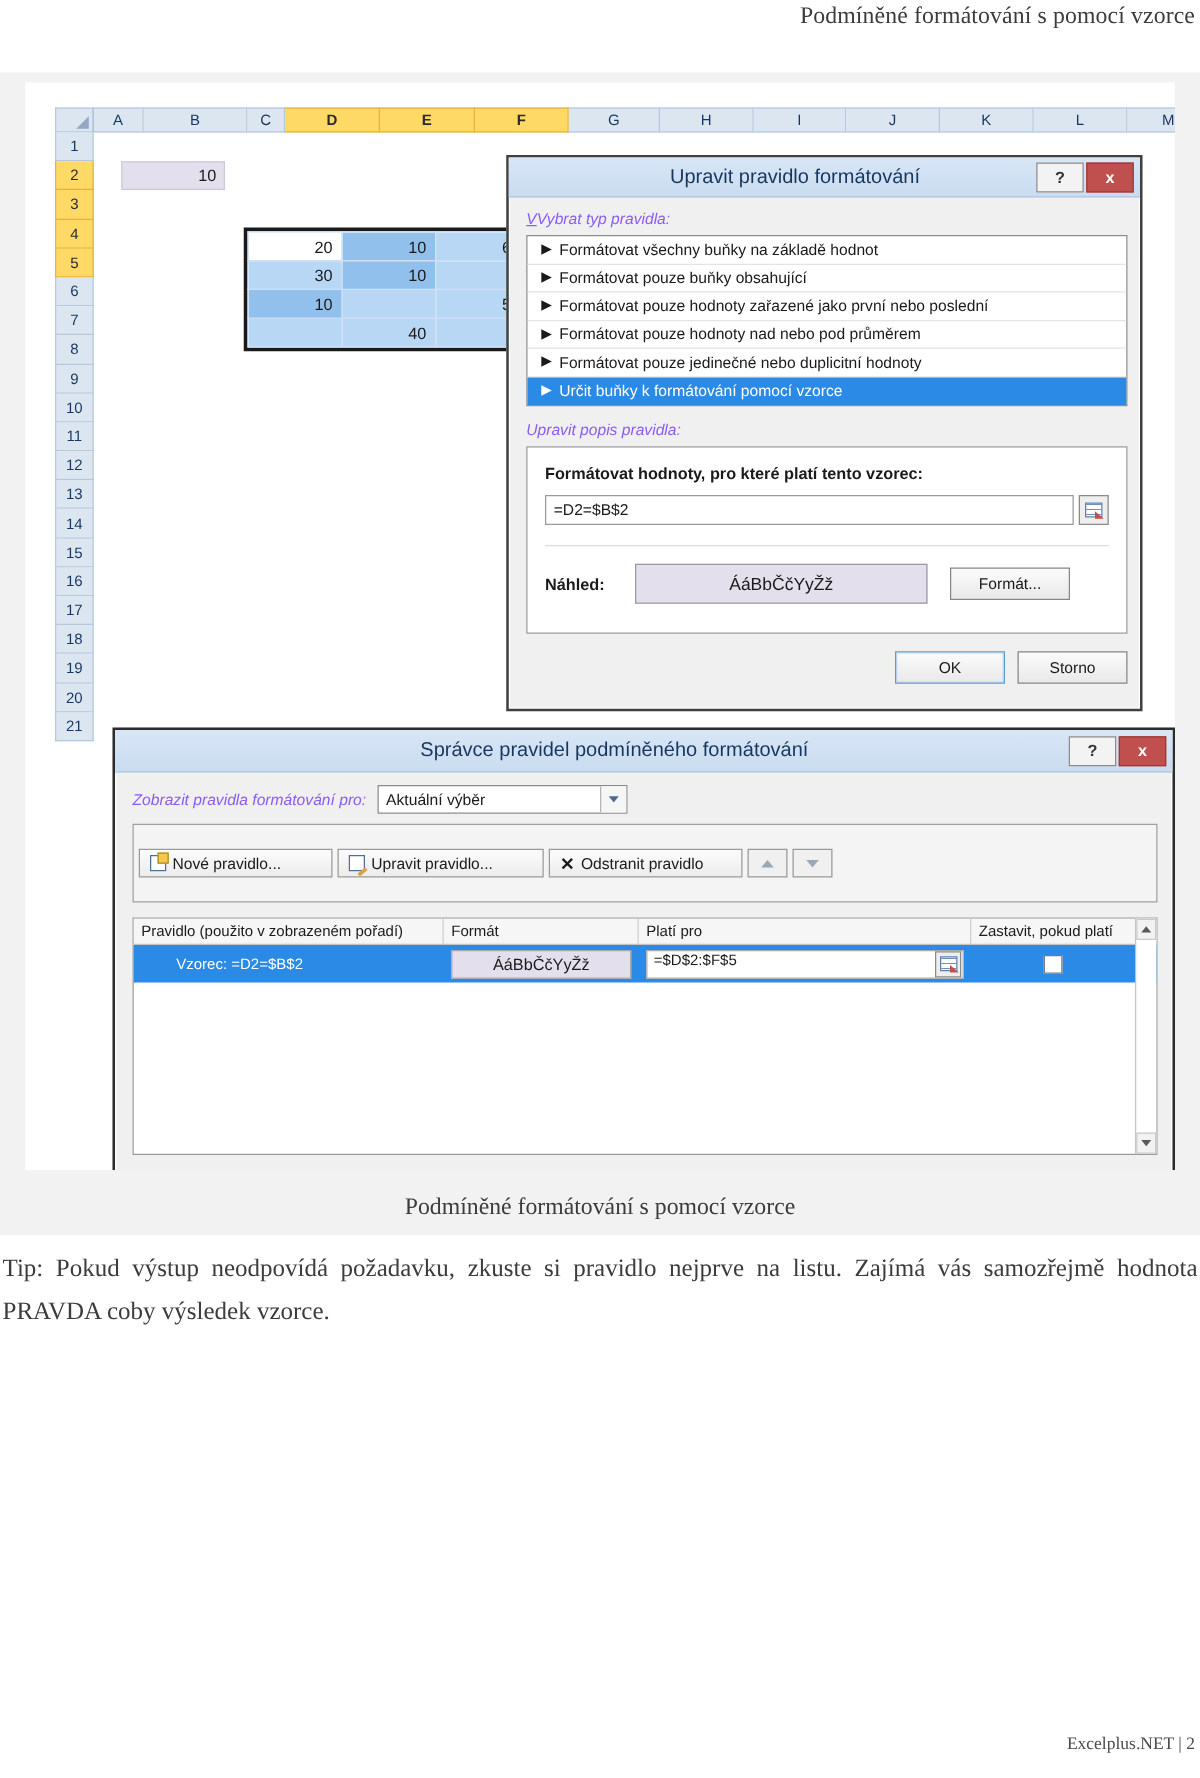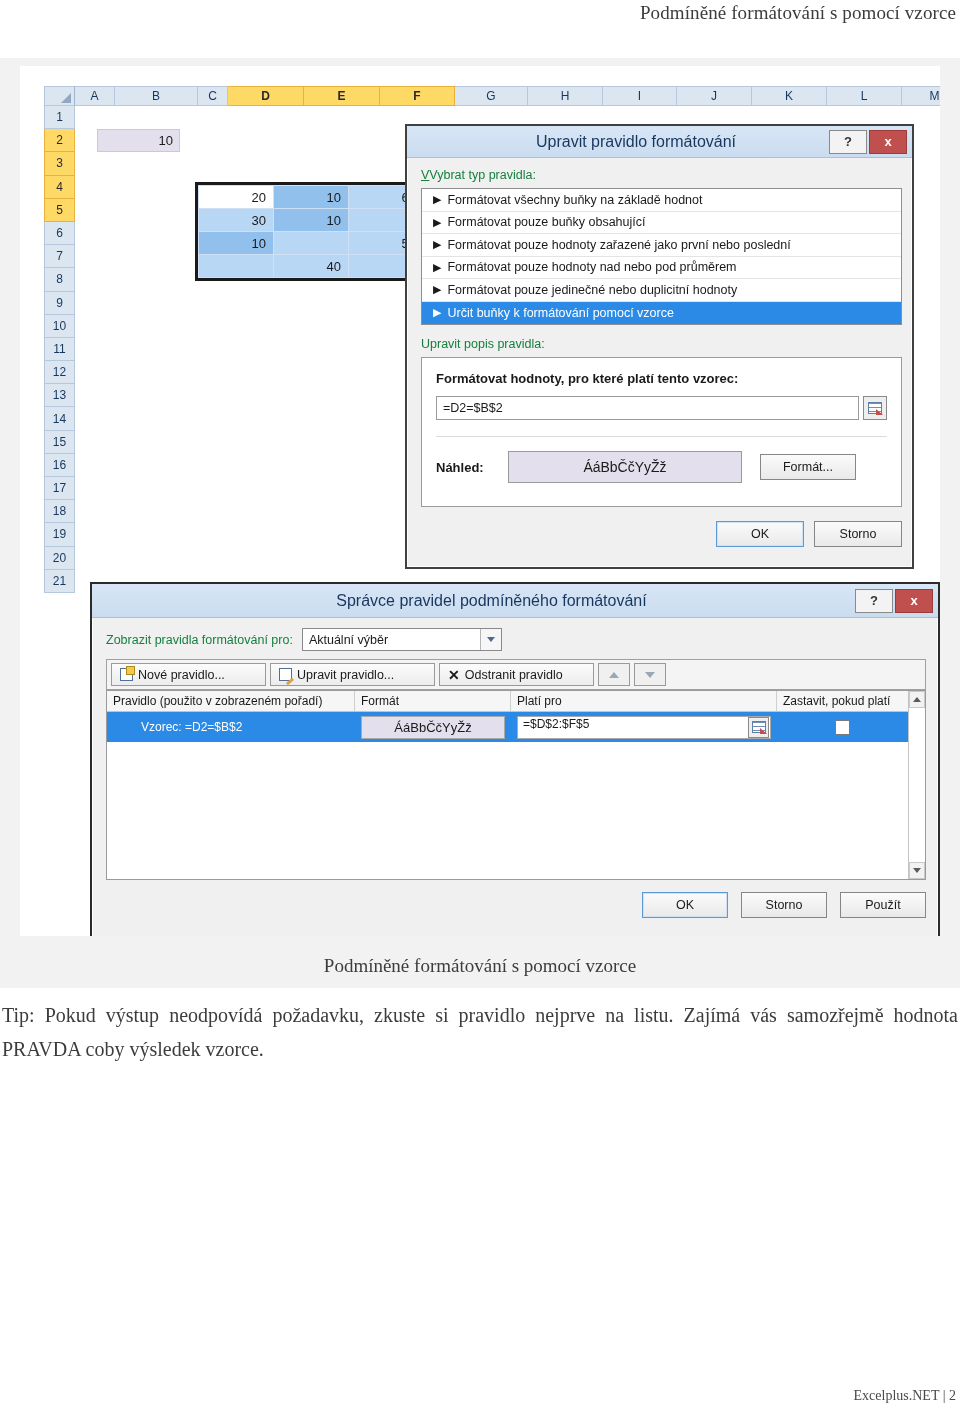--- a/index.html
+++ b/index.html
@@ -109,21 +109,21 @@
   }
   .tb-btn{
     width:38px; height:24px; margin-right:2px;
     border:1px solid #8a8a8a; background:#f3f3f3;
     font-family:"Liberation Sans", sans-serif; font-size:13px; font-weight:bold;
     color:#333; display:flex; align-items:center; justify-content:center;
   }
   .tb-btn.close{ background:#c0504d; color:#ffffff; border-color:#9c3b38; margin-right:5px;}
 
   .lbl{
-    font-family:"Liberation Sans", sans-serif; font-size:12.5px; color:#15803d;
+    font-family:"Liberation Sans", sans-serif; font-size:12.5px; color:#8b5cf6;font-style:italic;
   }
   .lbl u{ text-decoration:underline; }
 
   
   .rule-list{
     border:1px solid #8e8e8e; background:#ffffff;
   }
   .rule-item{
     height:22.5px; display:flex; align-items:center; padding-left:11px;
     font-family:"Liberation Sans", sans-serif; font-size:12.5px; color:#1a1a1a;
@@ -183,21 +183,21 @@
   .combo .caret-box{
     position:absolute; right:0; top:0; width:21px; height:21px;
     border-left:1px solid #b5b5b5; background:#f6f6f6;
     display:flex; align-items:center; justify-content:center;
   }
   .caret{ width:0;height:0;border-style:solid;border-width:5px 4px 0 4px;
           border-color:#4a6a90 transparent transparent transparent;}
 
   .toolbar{
     border:1px solid #a0a0a0; background:#f4f4f4; display:flex; align-items:center;
-    padding:3px 4px; gap:4px;
+    padding:19px 4px; gap:4px;
   }
   .tbtn{
     height:23px; border:1px solid #9a9a9a; background:linear-gradient(#fcfcfc,#ececec);
     display:flex; align-items:center; gap:5px; padding:0 8px;
     font-family:"Liberation Sans", sans-serif; font-size:12.5px; color:#1a1a1a;
   }
   .tbtn.arrowbtn{ width:32px; justify-content:center; background:#f0f0f0; }
   .ic-new{ width:13px;height:13px;border:1px solid #4f6f9a;background:#ffffff;position:relative;}
   .ic-new:after{content:"";position:absolute;right:-3px;top:-3px;width:7px;height:7px;background:#f2c94c;border:1px solid #b08b20;}
   .ic-edit{ width:13px;height:13px;border:1px solid #4f6f9a;background:#ffffff;position:relative;}
@@ -434,21 +434,21 @@
             <span>Odstranit pravidlo</span>
           </div>
           <div class="tbtn arrowbtn">
             <span class="up-tri"></span>
           </div>
           <div class="tbtn arrowbtn">
             <span class="dn-tri"></span>
           </div>
         </div>
 
-        <div class="rules-grid" style="margin-top:0; height:190px;">
+        <div class="rules-grid" style="margin-top:12px; height:190px;">
           <div class="rg-head">
             <div style="width:248px">Pravidlo (použito v zobrazeném pořadí)</div>
             <div style="width:156px">Formát</div>
             <div style="width:266px">Platí pro</div>
             <div style="width:131px; border-right:none;">Zastavit, pokud platí</div>
           </div>
 
           <div class="rg-row">
             <div class="cell" style="width:248px; padding-left:34px;">Vzorec: =D2=$B$2</div>
             <div class="cell" style="width:156px; padding:0 6px;">

